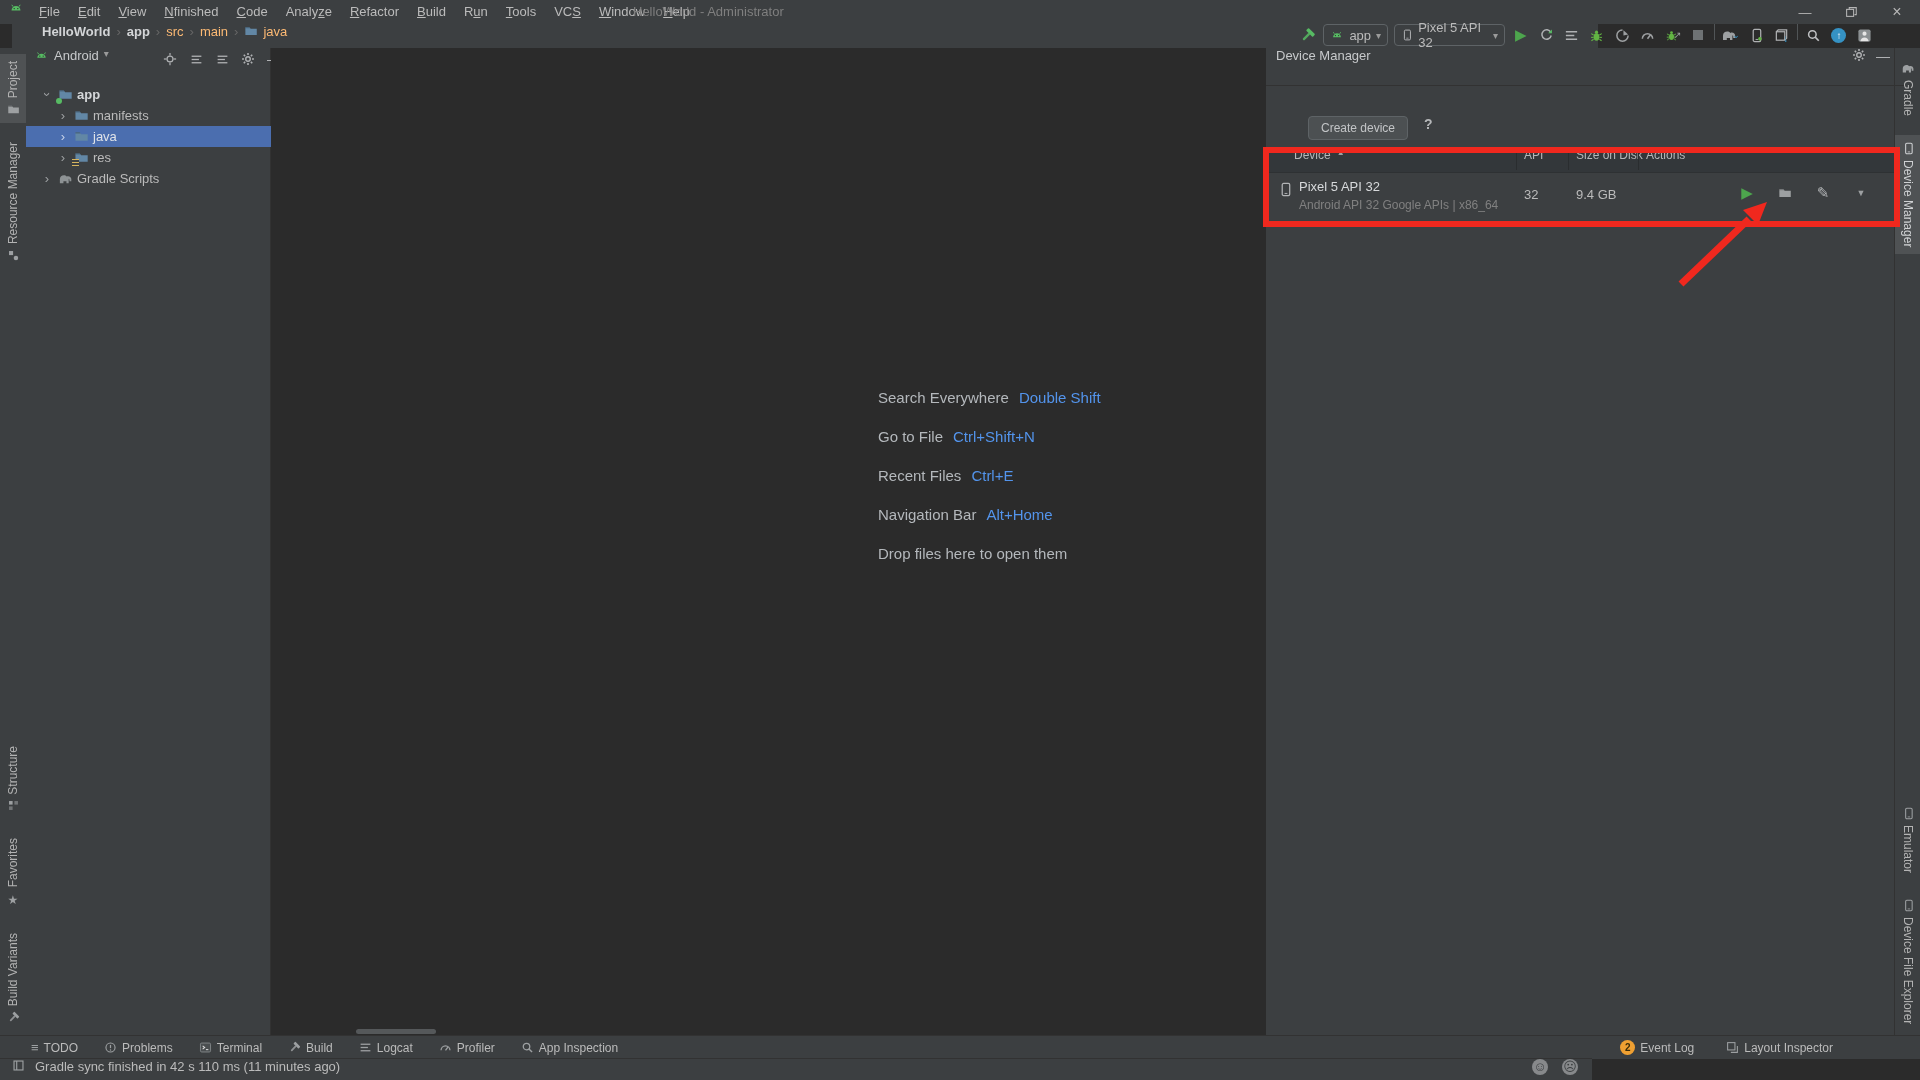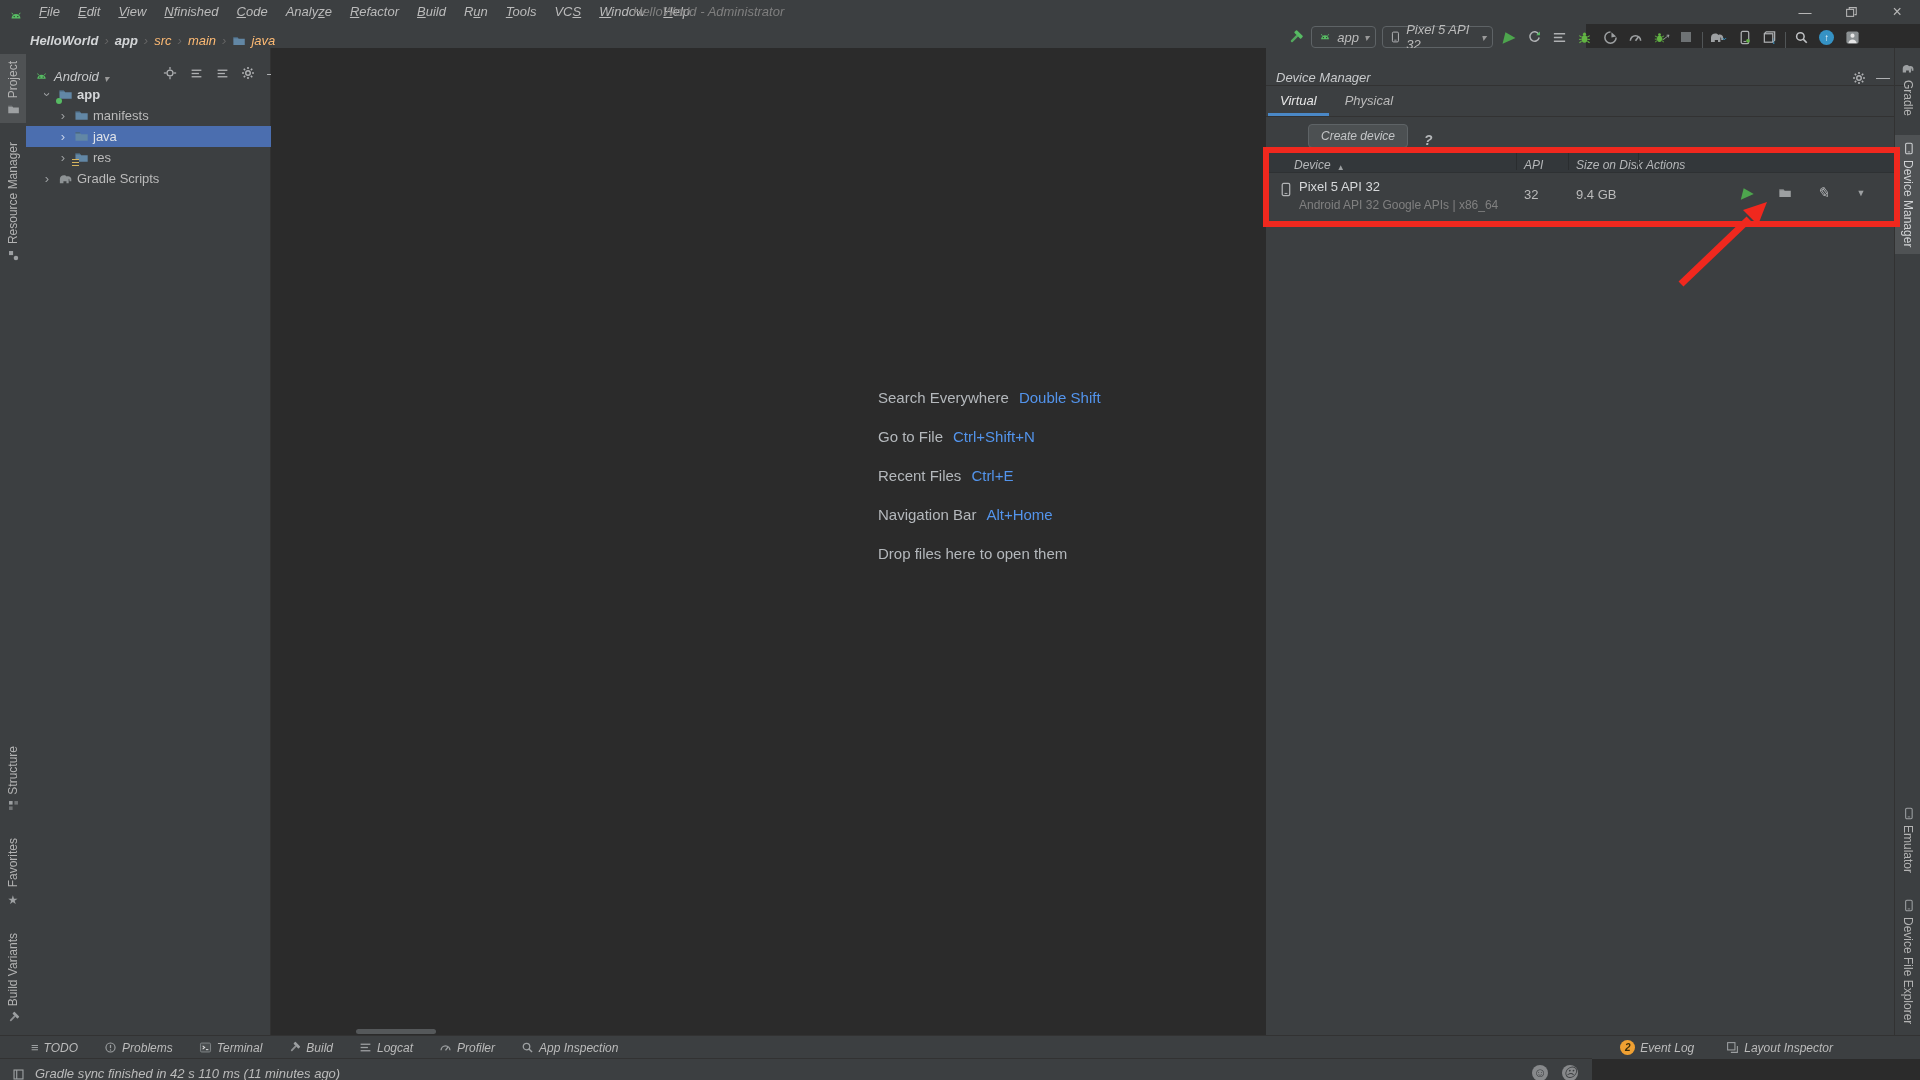--- a/index.html
+++ b/index.html
@@ -1,35 +1,35 @@
 <!DOCTYPE html>
 <html style="--panel: #3c3f41; --editor: #2b2b2b; --border: #323232; --selection: #4b6eaf; --link_blue: #5394ec; --tab_underline: #4a88c7; --annotation_red: #f0281e; --android_green: #57bb63; --play_green: #4da54d; --badge_orange: #efa032; --folder_blue: #6287a5;"><head>
 <meta charset="utf-8">
 <style>
   html,body{margin:0;padding:0;background:#1e1e1e;}
   #screen{position:relative;width:1920px;height:1080px;overflow:hidden;
     background:#2b2b2b;font-family:"Liberation Sans",sans-serif;
     color:#bbbbbb;font-size:13px;-webkit-font-smoothing:antialiased;}
   .abs{position:absolute;}
-  .row{display:flex;align-items:flex-end;font-style:italic;}
+  .row{display:flex;align-items:flex-start;}
   .b{font-weight:bold;}
   .dim{color:#808080;}
   .sep{color:#666;padding:0 4px;}
   svg.i{display:block;}
   .ibtn{display:flex;align-items:center;justify-content:center;}
 
   
   #titlebar{left:0;top:0;width:1920px;height:24px;background:var(--panel);}
   .menu-item{height:24px;line-height:24px;padding:0 9px;color:#bbbbbb;cursor:default;}
   .mn{text-decoration:underline;}
   #win-title{left:633px;top:0;height:24px;line-height:24px;color:#7f7f7f;}
   .winbtn{width:46px;height:24px;color:#b6b6b6;font-size:13px;}
 
   
-  #toolrow{left:0;top:24px;width:1586px;height:24px;background:var(--panel);
+  #toolrow{left:12px;top:24px;width:1586px;height:24px;background:var(--panel);
     border-bottom:1px solid var(--border);}
   .crumb{color:#fdba74;}
   .combo{height:20px;border:1px solid #5e6366;border-radius:4px;display:flex;
     align-items:center;padding:0 6px;gap:5px;color:#bbbbbb;background:transparent;}
   .tico{width:22px;height:22px;}
 
   
   .stripe{width:26px;background:var(--panel);}
   #stripe-l{left:0;top:48px;height:987px;border-right:1px solid var(--border);}
   #stripe-r{left:1894px;top:48px;height:987px;border-left:1px solid var(--border);}
@@ -507,24 +507,20 @@
       <span style="color:#c7c9cb">Device Manager</span>
       <div class="row" style="position:absolute;right:14px;gap:10px">
         <div class="ibtn">
             <svg class="i" width="14" height="14" style="color:#afb1b3">
               <use href="#i-gear"></use>
             </svg>
           </div>
         <div class="ibtn" style="font-size:14px;color:#afb1b3">—</div>
       </div>
     </div>
-    <div id="dm-tabs" class="abs row">
-      <div class="dm-tab active">Virtual</div>
-      <div class="dm-tab">Physical</div>
-    </div>
     <div id="dm-createrow" class="abs row">
       <div id="create-device-btn">Create device</div>
       <span style="color:#b5b7b9;font-weight:bold;font-size:14px">?</span>
     </div>
 
     <div id="dm-thead" class="abs row">
       <span style="margin-left:28px">Device</span>
       <span style="font-size:8px;margin-left:6px;color:#9da0a2">▲</span>
       <span style="position:absolute;left:258px">API</span>
       <span style="position:absolute;left:310px">Size on Disk</span>

